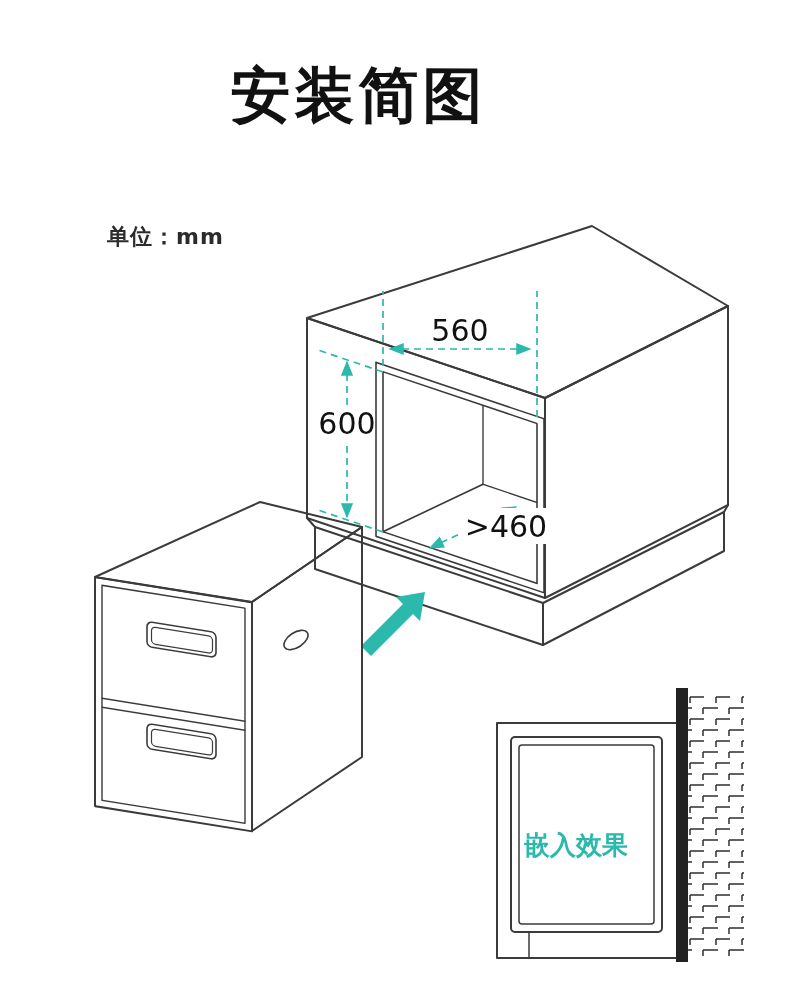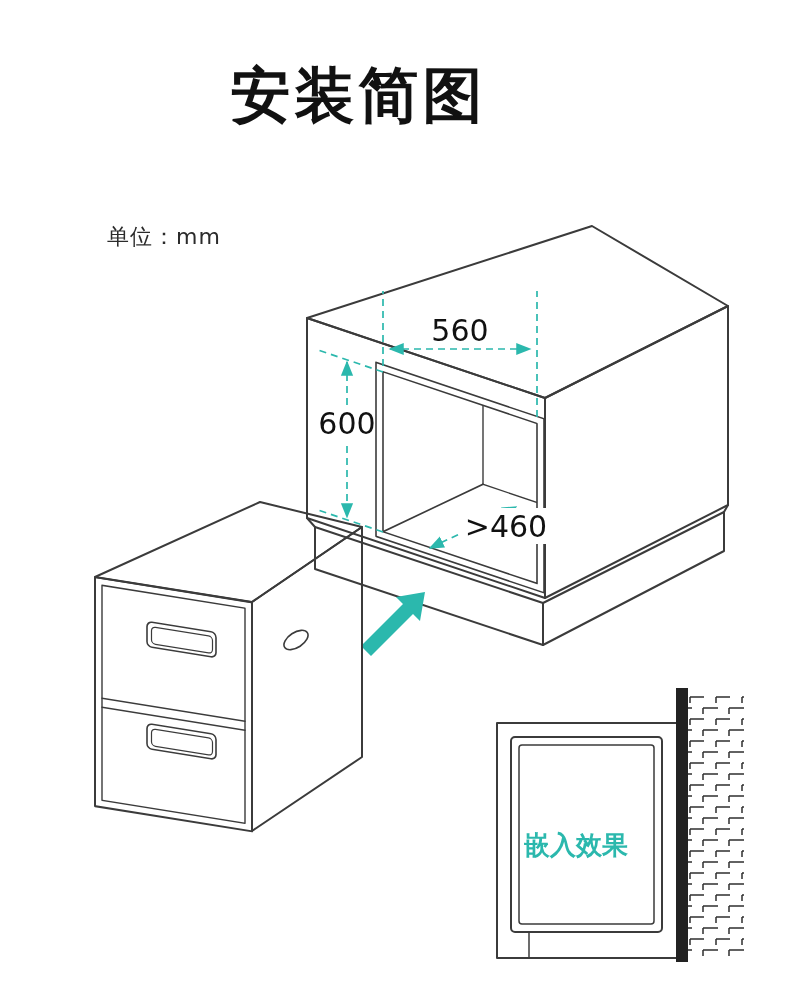--- a/index.html
+++ b/index.html
@@ -5,21 +5,21 @@
   html,body{margin:0;padding:0;}
   body{
     width:790px;height:1000px;position:relative;background:#ffffff;overflow:hidden;
     font-family:"DejaVu Sans","Liberation Sans",sans-serif;color:#1a1a1a;
   }
   .page-title{
     position:absolute;top:62px;left:0;width:677px;text-align:center;
     font-size:60px;font-weight:600;letter-spacing:4px;line-height:1.1;color:#111;margin-left:20px;
   }
   .unit-label{
-    position:absolute;top:222px;left:107px;font-size:22px;color:#2b2b2b;letter-spacing:1px;
+    position:absolute;top:222px;left:107px;font-size:22px;color:#2b2b2b;letter-spacing:1px;font-weight:bold;
   }
   svg.diagram{position:absolute;left:0;top:0;}
   .dim-text{font-size:30px;fill:#111;font-family:"DejaVu Sans","Liberation Sans",sans-serif;}
   .embed-text{font-size:26px;font-weight:bold;fill:#2BB8AD;font-family:"DejaVu Sans","Liberation Sans",sans-serif;}
 </style>
 </head>
 <body>
 
 <div class="page-title">安装简图</div>
 <div class="unit-label">单位：mm</div>

